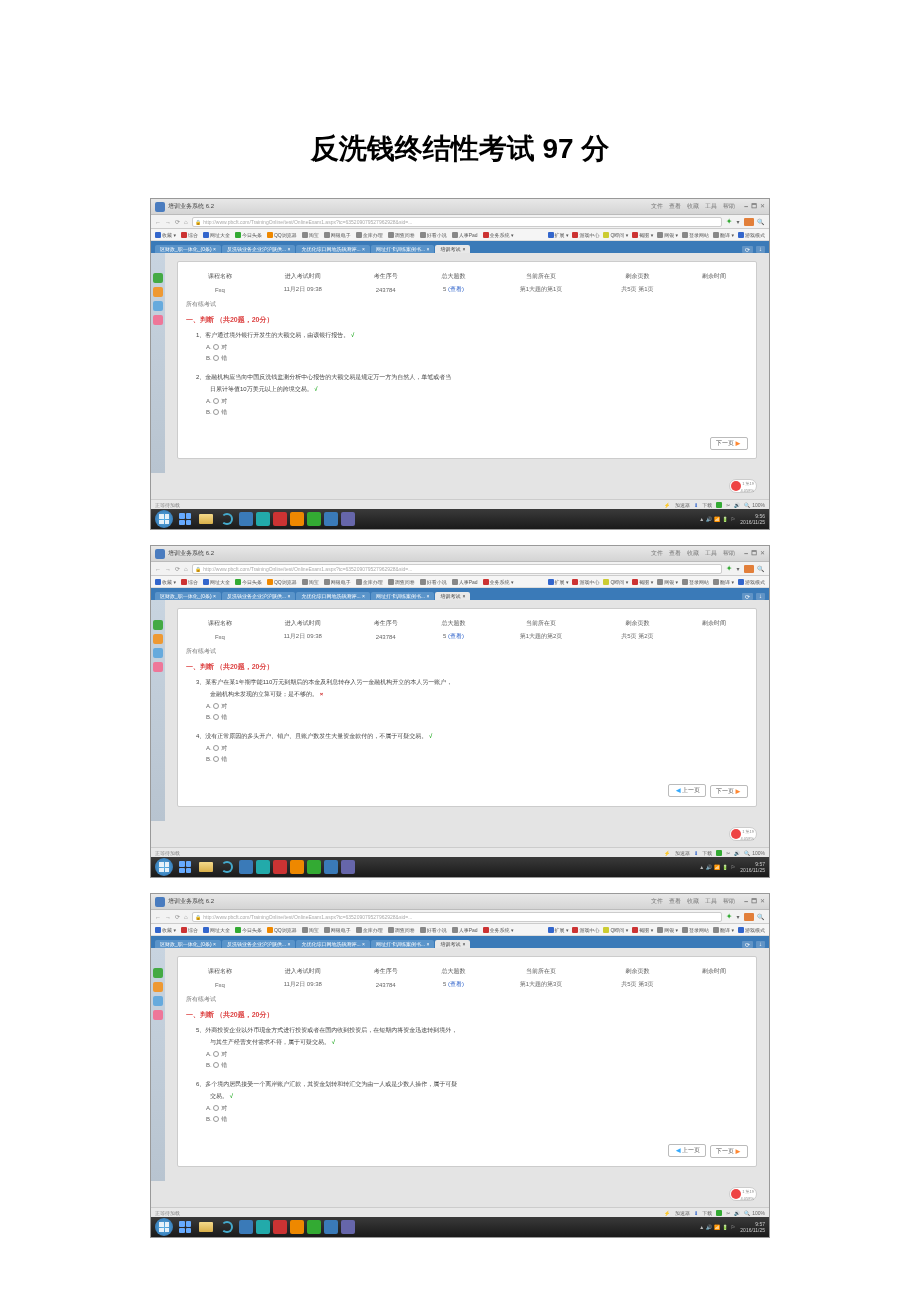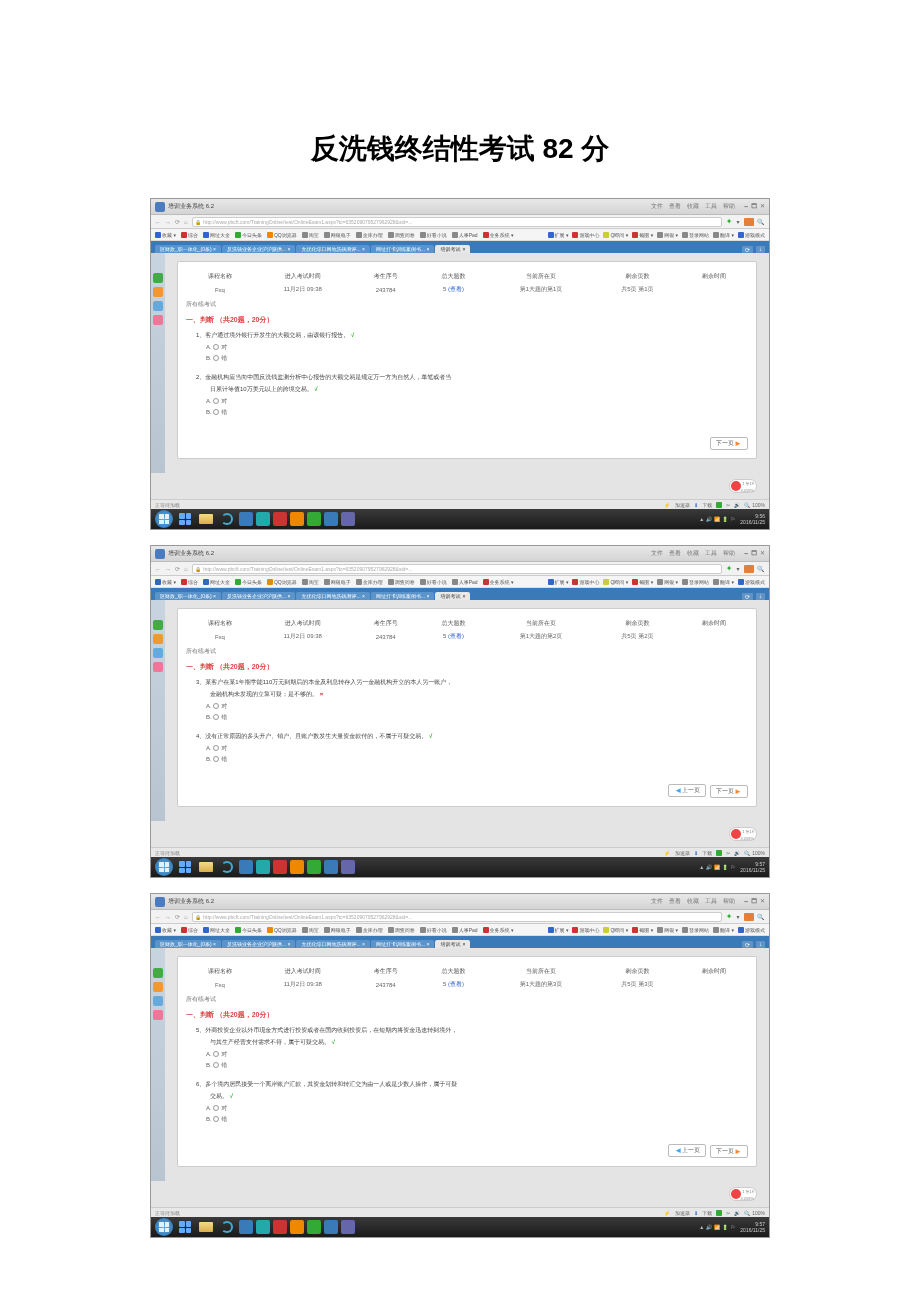--- a/index.html
+++ b/index.html
@@ -352,21 +352,21 @@
       font-weight: 300;
       pointer-events: none;
       white-space: nowrap;
       z-index: 5;
       letter-spacing: -1px;
     }
   </style>
 </head>
 <body>
 
-<h1 class="doc-title">反洗钱终结性考试 82 分</h1>
+<h1 class="doc-title">反洗钱终结性考试 97 分</h1>
 
 <div id="shots">
     <div class="screenshot">
       <div class="titlebar">
     <div class="title-left">
       <span class="fav"></span>
       <span>培训业务系统 6.2</span>
     </div>
     <div class="title-right">
       <span>文件</span>

